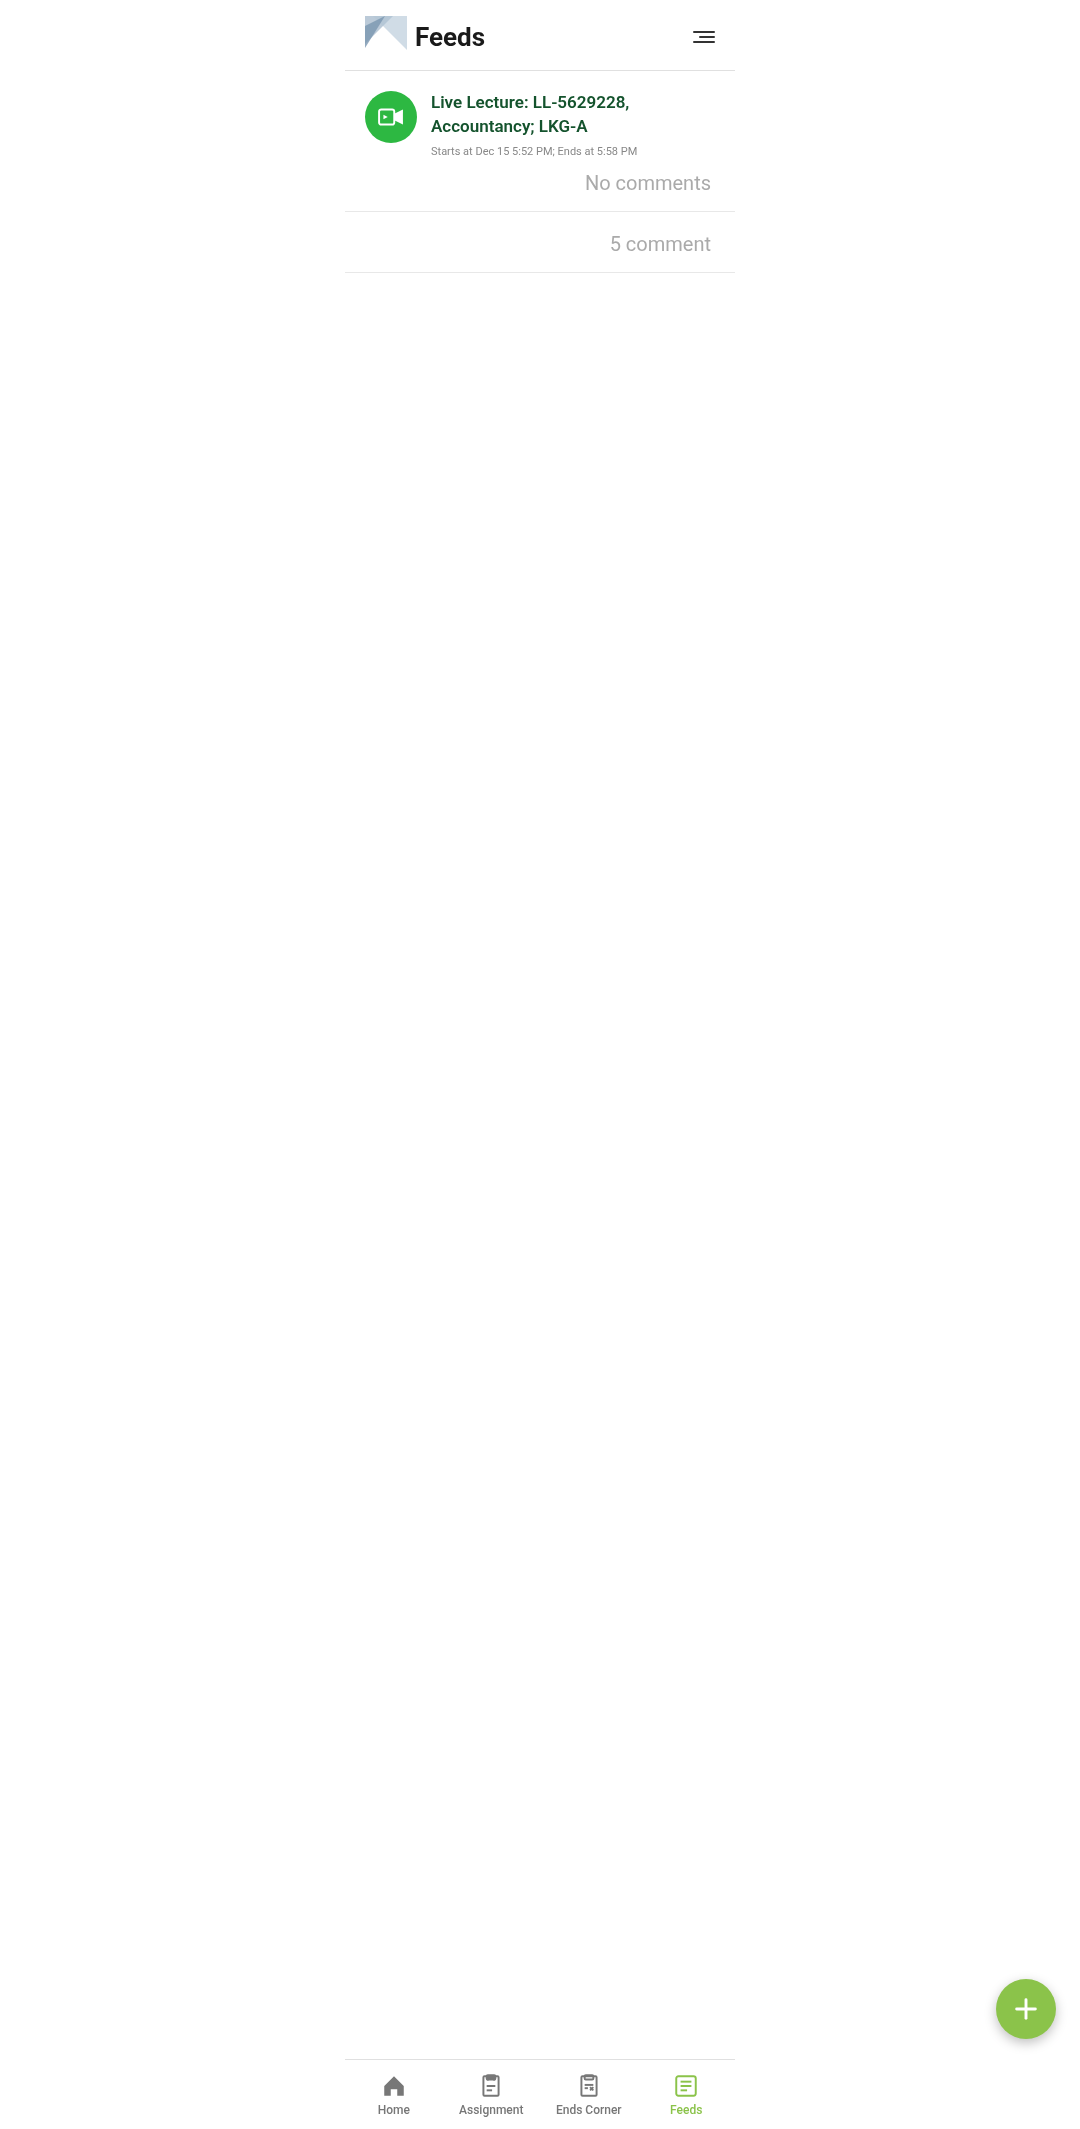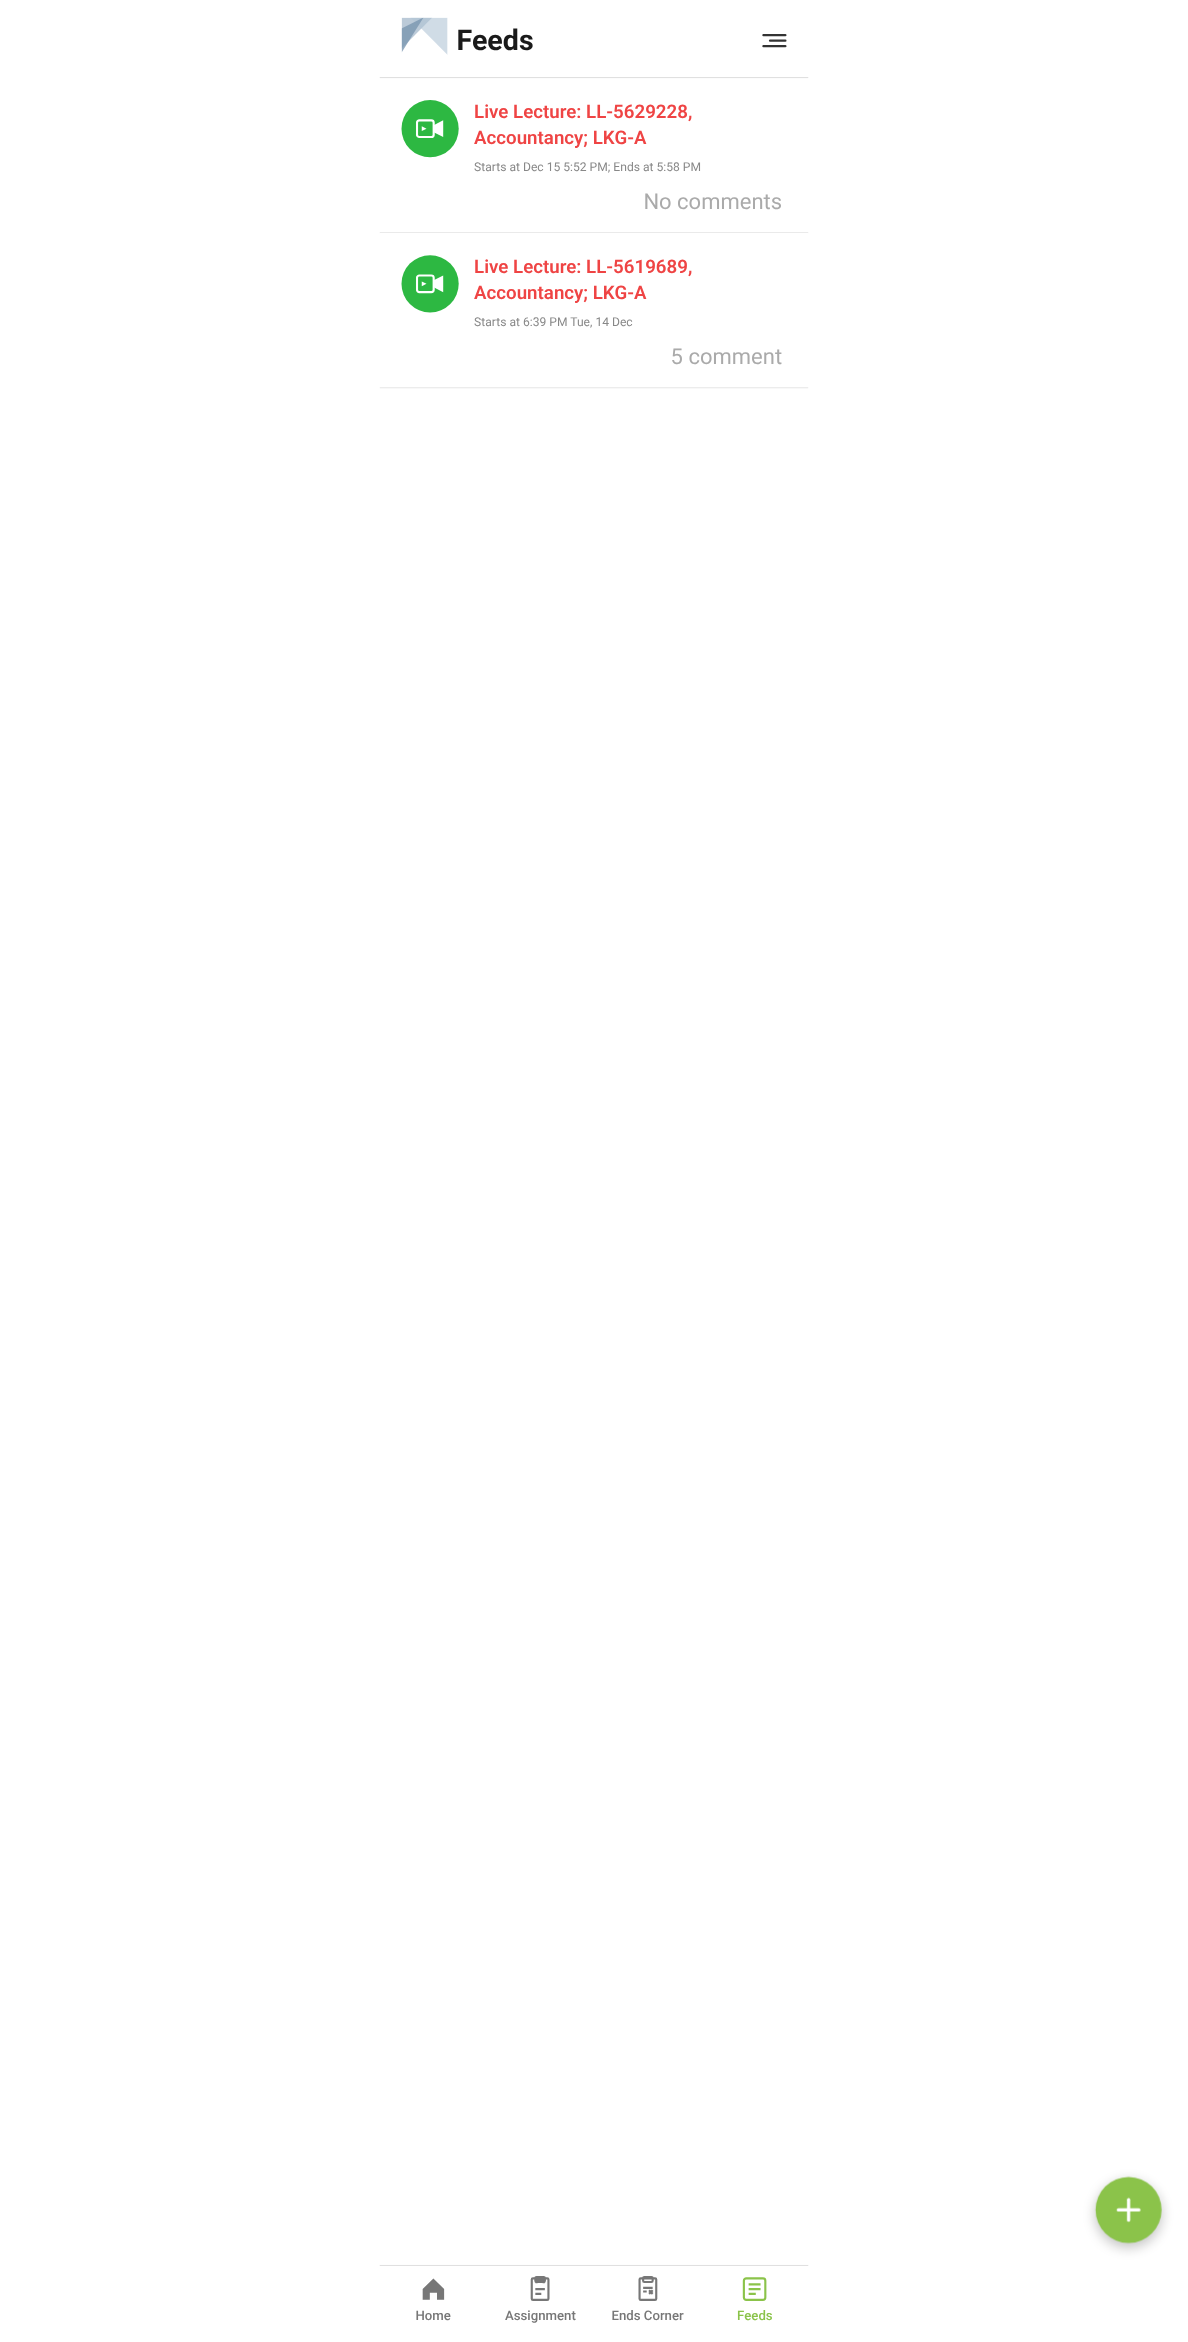--- a/index.html
+++ b/index.html
@@ -95,21 +95,21 @@
       fill: white;
     }
 
     .feed-text {
       flex: 1;
     }
 
     .feed-title {
       font-size: 17px;
       font-weight: 600;
-      color: #ef4444;
+      color: #14532d;
       line-height: 1.4;
       margin-bottom: 5px;
     }
 
     .feed-subtitle {
       font-size: 11px;
       color: #888888;
       line-height: 1.4;
     }
 
@@ -156,20 +156,21 @@
       align-items: stretch;
       height: 70px;
       z-index: 200;
     }
 
     .nav-item {
       flex: 1;
       display: flex;
       flex-direction: column;
       align-items: center;
+      justify-content: center;
       gap: 4px;
       cursor: pointer;
       padding: 8px 0;
     }
 
     .nav-item svg {
       width: 26px;
       height: 26px;
     }
 
@@ -235,34 +236,20 @@
       </div>
       <div class="feed-text">
         <div class="feed-title">Live Lecture: LL-5629228, Accountancy; LKG-A</div>
         <div class="feed-subtitle">Starts at Dec 15 5:52 PM; Ends at 5:58 PM</div>
       </div>
     </div>
     <div class="feed-comments">No comments</div>
   </div>
 
   <div class="feed-item">
-    <div class="feed-item-content">
-      <div class="feed-icon">
-        <svg viewBox="0 0 24 24" xmlns="http://www.w3.org/2000/svg">
-          <rect x="1" y="5" width="14" height="14" rx="2" fill="none" stroke="white" stroke-width="1.8"></rect>
-          <polygon points="15,9 23,5 23,19 15,15" fill="white"></polygon>
-          <rect x="4" y="9" width="5" height="4" rx="1" fill="#2db842"></rect>
-          <polygon points="5,10 9,12 5,14" fill="white"></polygon>
-        </svg>
-      </div>
-      <div class="feed-text">
-        <div class="feed-title">Live Lecture: LL-5619689, Accountancy; LKG-A</div>
-        <div class="feed-subtitle">Starts at 6:39 PM Tue, 14 Dec</div>
-      </div>
-    </div>
     <div class="feed-comments">5 comment</div>
   </div>
 
 </div>
 
 <div class="fab">
   <svg viewBox="0 0 24 24" xmlns="http://www.w3.org/2000/svg">
     <line x1="12" y1="4" x2="12" y2="20" stroke="white" stroke-width="2.5" stroke-linecap="round"></line>
     <line x1="4" y1="12" x2="20" y2="12" stroke="white" stroke-width="2.5" stroke-linecap="round"></line>
   </svg>

